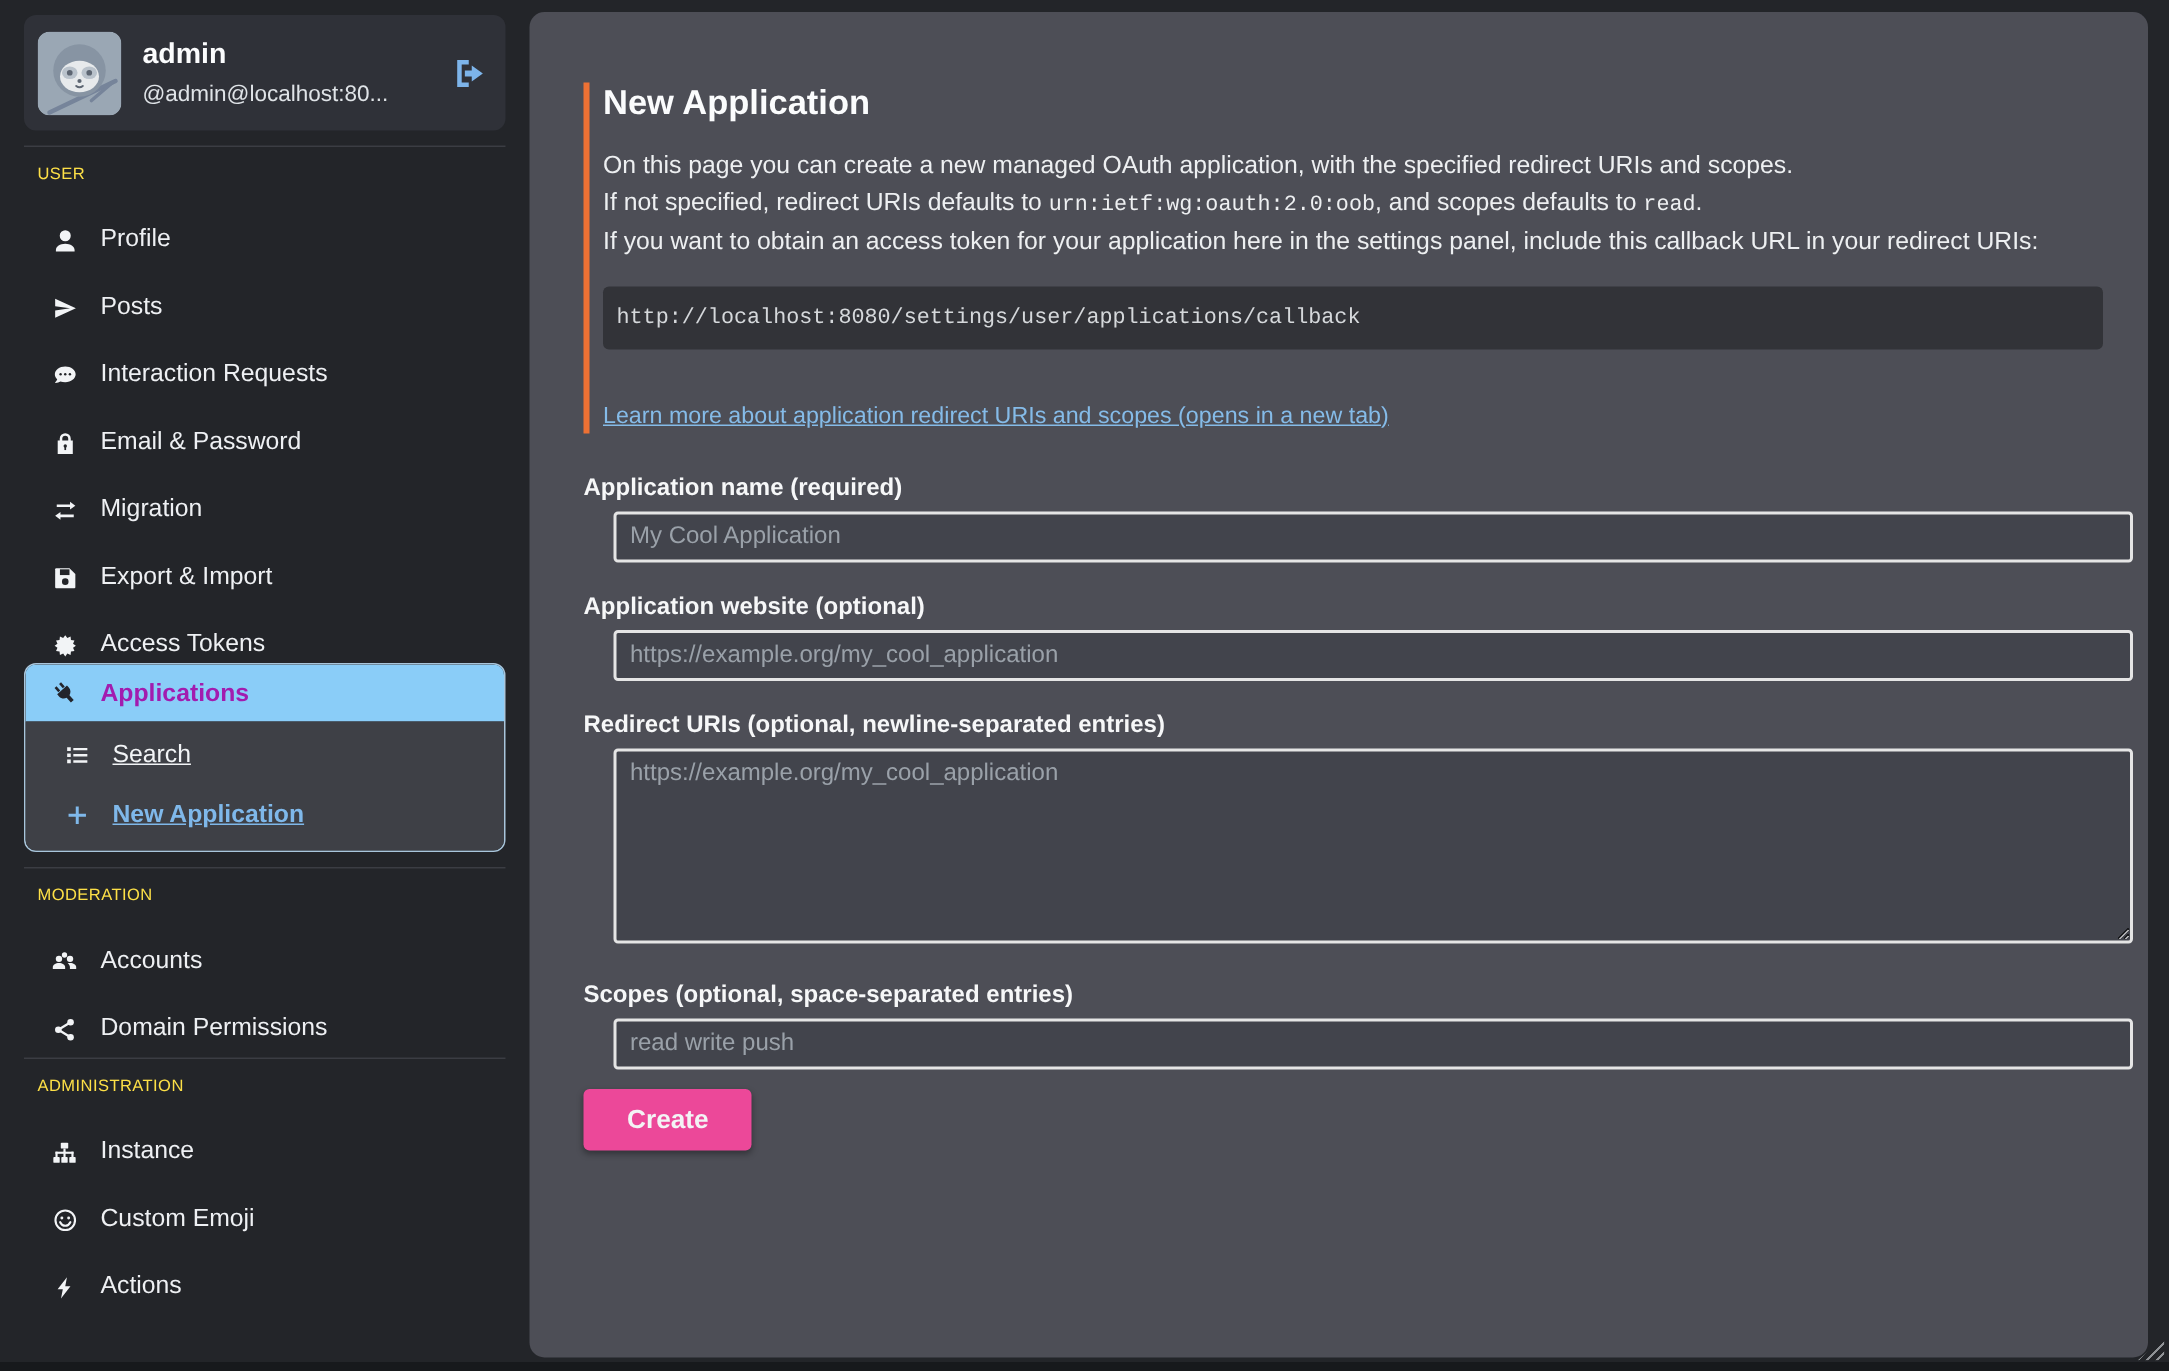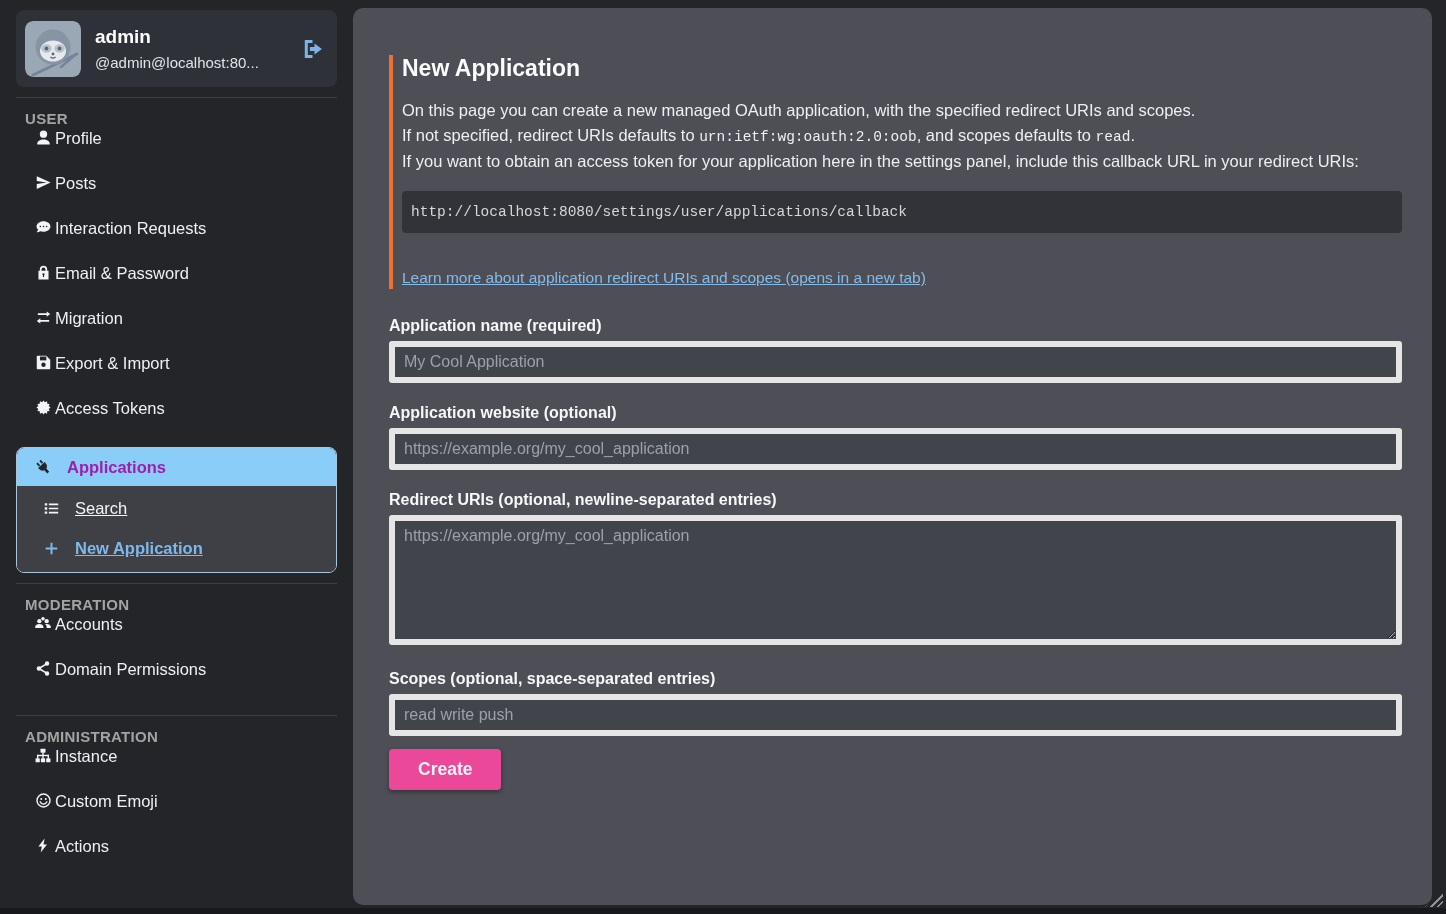--- a/index.html
+++ b/index.html
@@ -21,25 +21,25 @@
     width:321px; height:77px; background:#2f3138; border-radius:8px;
     display:flex; align-items:center; padding:10px 12px 10px 9px; gap:14px;
   }
   .avatar { width:56px; height:56px; border-radius:8px; overflow:hidden; flex:none; }
   .user-names { flex:1; min-width:0; }
   .user-name { font-size:19px; font-weight:bold; color:#fbfcfd; margin-bottom:6px; }
   .user-handle { font-size:15px; color:#dfe3e7; white-space:nowrap; }
   .logout { color:#7db4ea; cursor:pointer; flex:none; }
   .divider { border-top:1px solid #3b3d43; margin:10px 0; width:321px; }
   .section-header {
-    font-size:15px; font-weight:bold; color:#a3a3a3; letter-spacing:.3px;
+    font-size:11px; font-weight:normal; color:#fde047; letter-spacing:.3px;
     margin:12px 0 2px 9px;
   }
   .nav-item {
-    display:flex; align-items:flex-start; height:45px; padding-left:17px; gap:2px;
+    display:flex; align-items:flex-end; height:45px; padding-left:17px; gap:14px;
     font-size:16.5px; color:#eef0f3; cursor:pointer; width:321px;
   }
   .nav-icon { width:20px; display:flex; justify-content:center; color:#f2f4f6; flex:none; }
   .apps-block {
     width:321px; border:1px solid #a9c6dc; border-radius:8px; overflow:hidden;
     margin:3px 0 8px;
   }
   .apps-header {
     background:#8acdf8; color:#a21caf; height:38px; display:flex; align-items:center;
     padding-left:16px; gap:14px; font-size:16.5px; font-weight:bold; cursor:pointer;
@@ -75,23 +75,24 @@
   .learn-link {
     display:inline-block; margin-top:36px; margin-bottom:2px;
     color:#85bbe8; text-decoration:underline; font-size:15.5px; cursor:pointer;
   }
   .form-area { margin-top:28px; }
   .field { margin-bottom:21px; }
   .field label {
     display:block; font-weight:bold; font-size:16px; color:#f6f7f8; margin-bottom:6px;
   }
   .field input, .field textarea {
-    width:100%; background:#42444c; border:6px solid #e5e5e5; border-radius:3px;
+    width:100%; background:#42444c; border:2px solid #e5e5e5; border-radius:3px;
     color:#84cc16; font-size:16px; padding:6px 9px;
     font-family:"Liberation Sans","DejaVu Sans",sans-serif;
+    margin-left:20px;
   }
   .field textarea { height:130px; resize:vertical; }
   .field input::placeholder, .field textarea::placeholder { color:#9aa1a9; opacity:1; }
   .create-btn {
     margin-top:-3px; padding:10px 29px; background:#ec4899; border:none; border-radius:4px;
     color:#f3f4f5; font-weight:bold; font-size:17.5px; cursor:pointer;
     box-shadow:0 2px 4px rgba(0,0,0,.35);
     font-family:"Liberation Sans","DejaVu Sans",sans-serif;
   }
 

